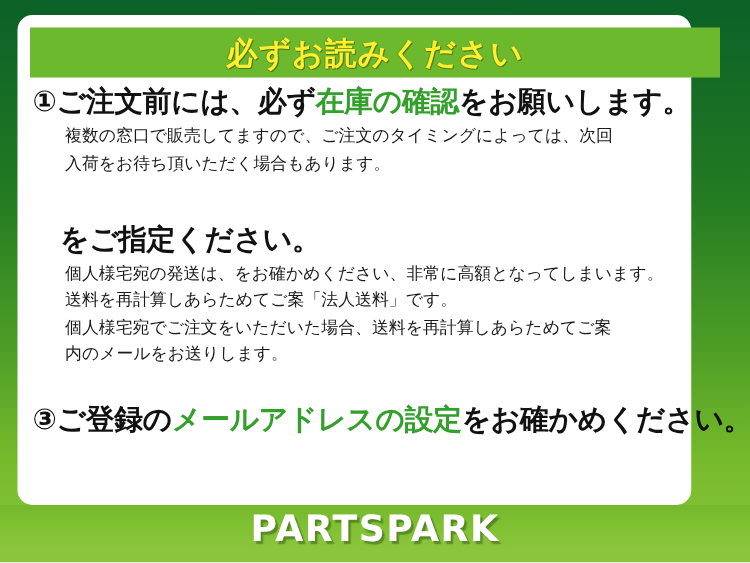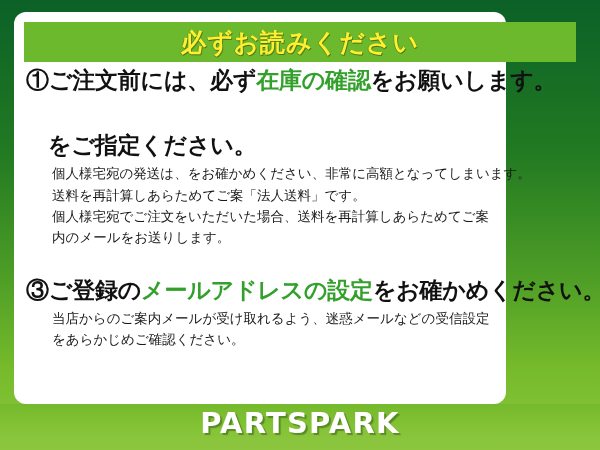--- a/index.html
+++ b/index.html
@@ -17,27 +17,26 @@
     height: 450px;
     overflow: hidden;
     background: linear-gradient(180deg, #0b6127 0%, #227a22 34%, #4e9e26 62%, #76bb2b 82%, #8cc63f 100%);
   }
 
   
   .panel {
     position: absolute;
     left: 14px;
     top: 12px;
-    width: 492px;
+    width: 539px;
     height: 392px;
     background: #ffffff;
     border-radius: 12px;
     box-sizing: border-box;
     padding: 12px;
-    font-family: Liberation Mono, monospace;
   }
 
   
   .banner {
     position: absolute;
     left: 10px;
     top: 10px;
     width: 552px;
     height: 40px;
     background: #6db92e;
@@ -134,40 +133,40 @@
     <div class="banner">
       <span class="banner-text">必ずお読みください</span>
     </div>
 
     <div class="items">
 
       <div class="item item-1">
         <div class="headline">
           <span class="num">①</span><span>ご注文前には、必ず</span><span class="hl">在庫の確認</span><span>をお願いします。</span>
         </div>
+        <div class="sub">
+          <div>複数の窓口で販売してますので、ご注文のタイミングによっては、次回</div>
+          <div>入荷をお待ち頂いただく場合もあります。</div>
+        </div>
       </div>
 
       <div class="item item-2">
         <div class="cont">をご指定ください。</div>
         <div class="sub">
           <div>個人様宅宛の発送は、をお確かめください、非常に高額となってしまいます。</div>
           <div>送料を再計算しあらためてご案「法人送料」です。</div>
           <div>個人様宅宛でご注文をいただいた場合、送料を再計算しあらためてご案</div>
           <div>内のメールをお送りします。</div>
         </div>
       </div>
 
       <div class="item item-3">
         <div class="headline">
           <span class="num">③</span><span>ご登録の</span><span class="hl">メールアドレスの設定</span><span>をお確かめください。</span>
         </div>
-        <div class="sub">
-          <div>当店からのご案内メールが受け取れるよう、迷惑メールなどの受信設定</div>
-          <div>をあらかじめご確認ください。</div>
-        </div>
       </div>
 
     </div>
   </div>
 
   <div class="footer">
     <span class="footer-text">PARTSPARK</span>
   </div>
 
 </div>

